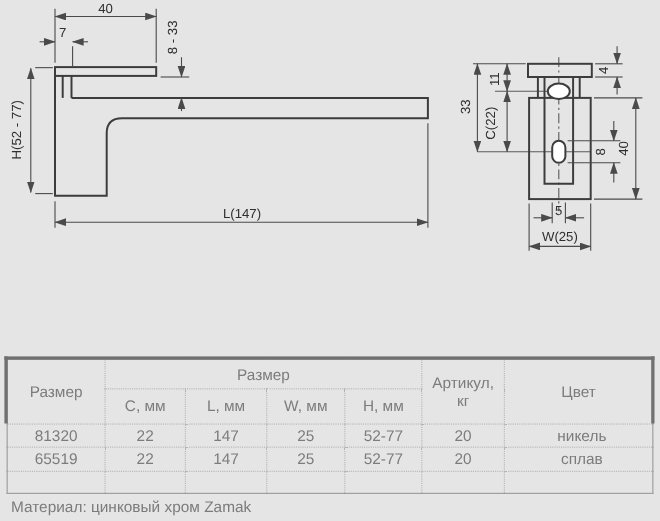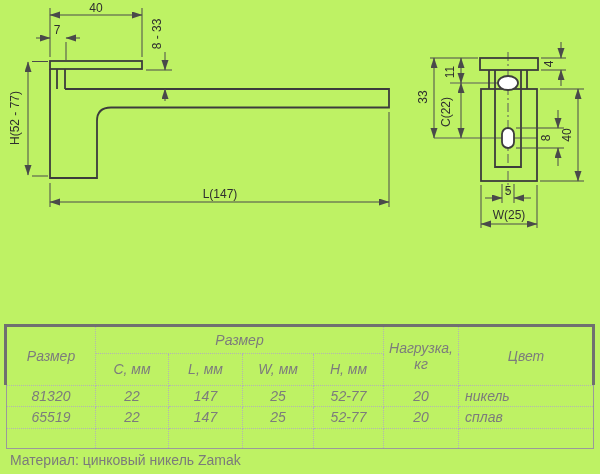--- a/index.html
+++ b/index.html
@@ -1,37 +1,37 @@
 <!DOCTYPE html>
 <html><head>
 <meta charset="utf-8">
 <style>
   html,body{margin:0;padding:0;background:#fff;}
   .screen{
-    position:relative;width:600px;height:474px;background:#bef264;
+    position:relative;width:600px;height:474px;background:#e5e5e5;
     font-family:"Liberation Sans",sans-serif;overflow:hidden;
   }
   .drawing{position:absolute;left:0;top:0;}
   svg text{
     font-family:"Liberation Sans",sans-serif;
     font-size:12px;fill:#2f2f2f;
   }
   .tbl-wrap{
     position:absolute;left:6px;top:326px;width:587px;height:122px;
   }
   table.spec{
     border-collapse:collapse;table-layout:fixed;width:587px;height:122px;
     font-size:14px;color:#7c7c7c;border:1px solid #9a9a9a;
   }
   table.spec th,table.spec td{
     border:1px dotted #b3b3b3;font-weight:normal;text-align:center;
     padding:0;line-height:1.15;vertical-align:middle;
-    white-space:nowrap;overflow:hidden;font-style:italic;
-  }
-  table.spec td.left{text-align:left;padding-left:6px;}
+    white-space:nowrap;overflow:hidden;
+  }
+  table.spec td.left{text-align:center;padding-left:6px;}
   .hdr-outline{
     position:absolute;left:-2px;top:-2px;width:calc(100% + 4px);height:61px;
     border:3px solid #707070;border-bottom:none;box-sizing:border-box;
     pointer-events:none;
   }
   .material{
     position:absolute;left:10px;top:452px;font-size:14px;color:#7b7b7b;
   }
 </style>
 </head>
@@ -149,21 +149,21 @@
         <col style="width:71px">
           <col style="width:70px">
           <col style="width:75px">
         <col style="width:135px">
       </colgroup>
       <tbody>
           <tr style="height:27px">
         <th rowspan="2">Размер</th>
         <th colspan="4">Размер</th>
         <th rowspan="2">
-          <div>Нагрузка,</div>
+          <div>Артикул,</div>
           <div>кг</div>
         </th>
         <th rowspan="2">Цвет</th>
       </tr>
       <tr style="height:32px">
         <th>C, мм</th>
         <th>L, мм</th>
         <th>W, мм</th>
         <th>H, мм</th>
       </tr>
@@ -192,15 +192,15 @@
             <td></td>
             <td></td>
             <td></td>
             <td></td>
       </tr>
     </tbody>
       </table>
     <div class="hdr-outline"></div>
   </div>
 
-  <div class="material">Материал: цинковый никель Zamak</div>
+  <div class="material">Материал: цинковый хром Zamak</div>
 
 </div>
 
 </body></html>

